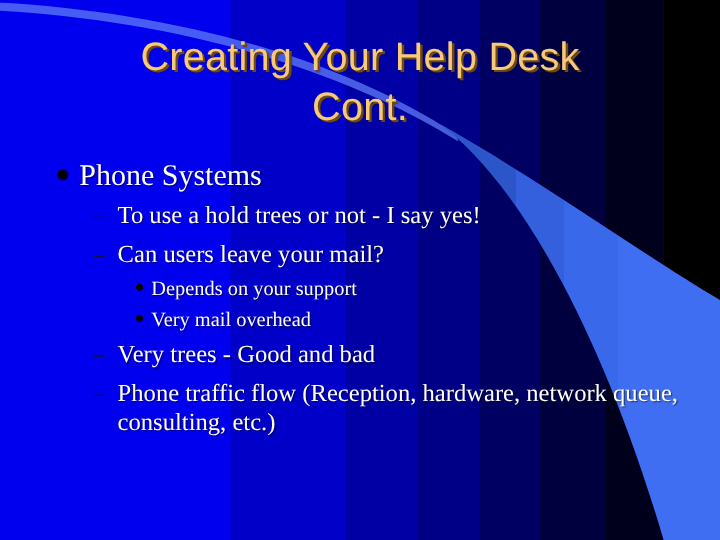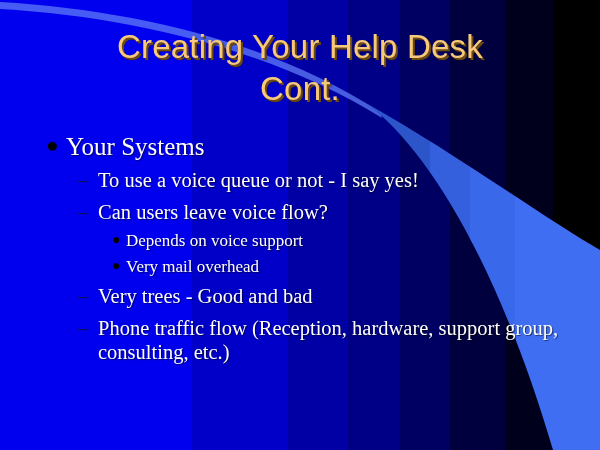--- a/index.html
+++ b/index.html
@@ -147,47 +147,47 @@
     </g>
   </svg>
 
   <div id="title">Creating Your Help Desk
 Cont.</div>
 
   <div id="body">
 
     <div class="bullet lvl1">
       <span class="marker">●</span>
-      <span class="txt">Your Systems</span>
+      <span class="txt">Phone Systems</span>
     </div>
 
     <div class="bullet lvl2">
       <span class="marker">–</span>
-      <span class="txt">To use a voice queue or not - I say yes!</span>
+      <span class="txt">To use a hold trees or not - I say yes!</span>
     </div>
 
     <div class="bullet lvl2">
       <span class="marker">–</span>
-      <span class="txt">Can users leave voice flow?</span>
+      <span class="txt">Can users leave your mail?</span>
     </div>
 
     <div class="bullet lvl3">
       <span class="marker">●</span>
-      <span class="txt">Depends on voice support</span>
+      <span class="txt">Depends on your support</span>
     </div>
 
     <div class="bullet lvl3">
       <span class="marker">●</span>
       <span class="txt">Very mail overhead</span>
     </div>
 
     <div class="bullet lvl2">
       <span class="marker">–</span>
       <span class="txt">Very trees - Good and bad</span>
     </div>
 
     <div class="bullet lvl2">
       <span class="marker">–</span>
-      <span class="txt">Phone traffic flow (Reception, hardware, support group, consulting, etc.)</span>
+      <span class="txt">Phone traffic flow (Reception, hardware, network queue, consulting, etc.)</span>
     </div>
 
   </div>
 </div>
 
 </body></html>

